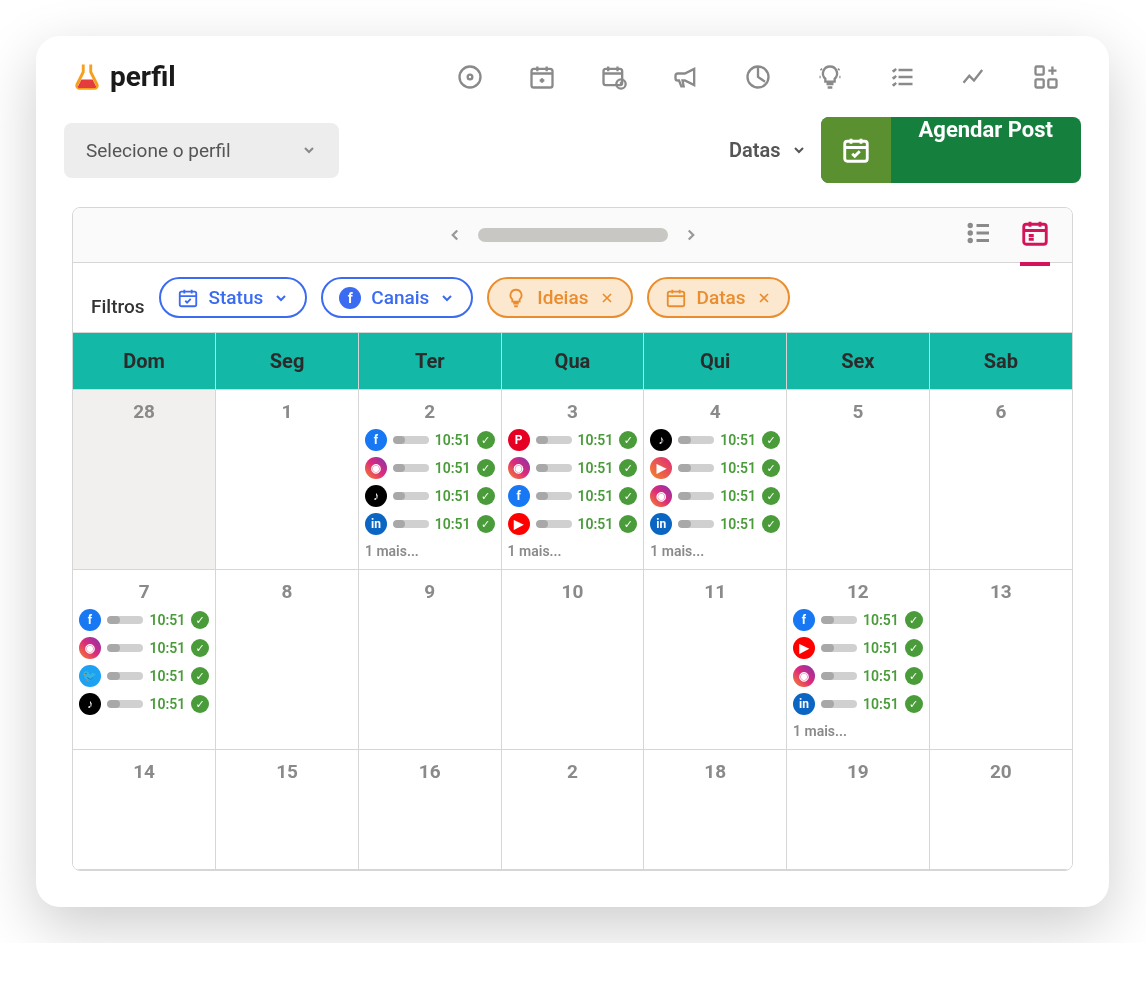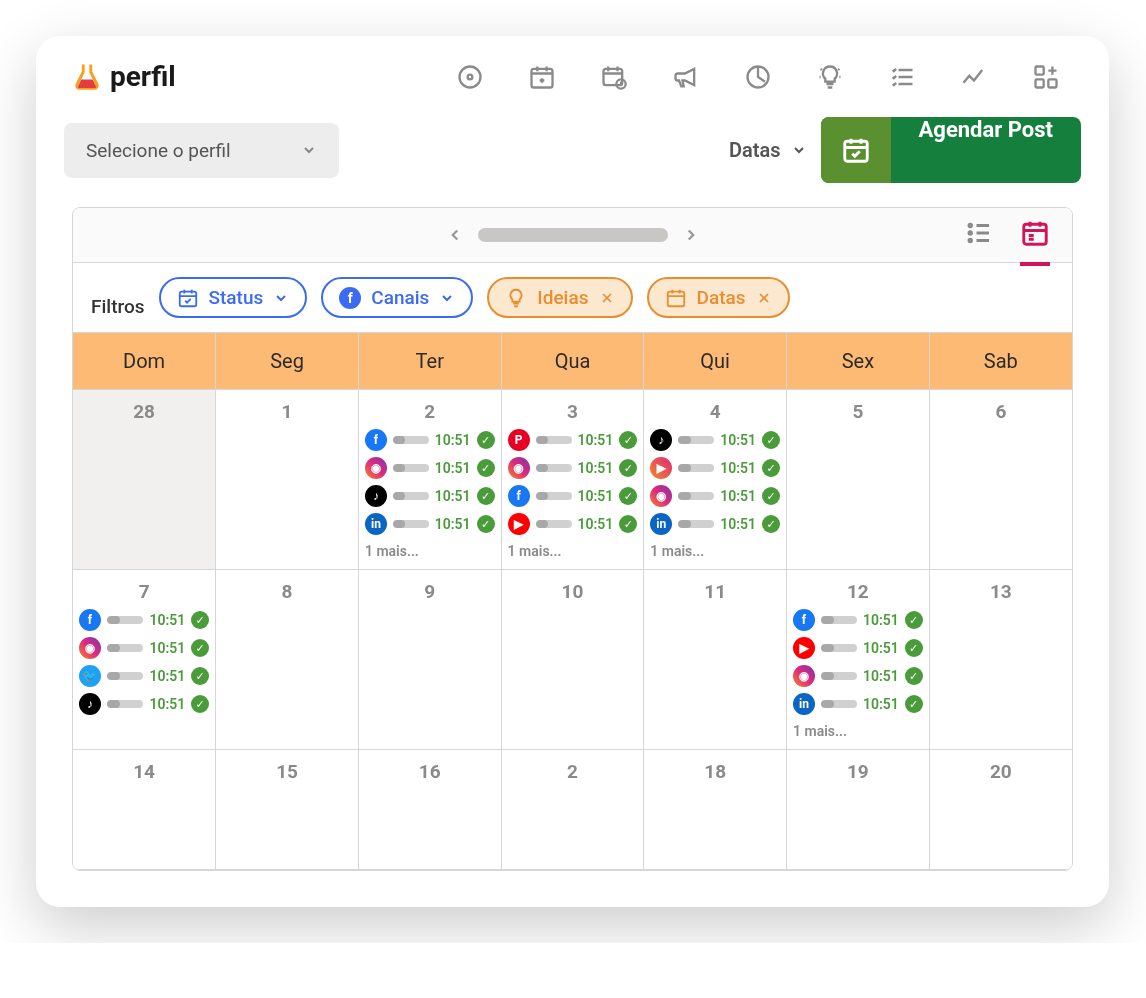--- a/index.html
+++ b/index.html
@@ -24,21 +24,21 @@
 .view-list{color:#8a8a8a;cursor:pointer}
 .view-cal{color:#d4145a;cursor:pointer;border-bottom:4px solid #d4145a;padding-bottom:10px;margin-bottom:-14px}
 .filters-row{display:flex;align-items:flex-end;padding:14px 18px;gap:14px;border-bottom:1.5px solid #d6d6d6;background:#fff}
 .filters-label{font-size:19px;color:#333;font-weight:500}
 .filter-pill{display:flex;align-items:center;gap:10px;border-radius:22px;padding:7px 16px;cursor:pointer;font-size:19px;font-weight:500}
 .pill-blue{border:2px solid #3b6bf0;color:#3b6bf0;background:#fff}
 .pill-orange{border:2px solid #e98d2e;color:#e98d2e;background:#fce7cf}
 .pill-icon{width:22px;height:22px}
 .pill-icon-circle{width:22px;height:22px;border-radius:50%;background:#3b6bf0;color:#fff;display:flex;align-items:center;justify-content:center;font-size:14px;font-weight:bold}
 .cal-grid{width:100%;border-collapse:collapse}
-.cal-grid th{background:#fdba74;padding:16px;font-size:20px;font-weight:400;color:#2b2b2b;border-right:1.5px solid #d6d6d6;border-bottom:1.5px solid #d6d6d6}
+.cal-grid th{background:#14b8a6;padding:16px;font-size:20px;font-weight:700;color:#2b2b2b;border-right:1.5px solid #d6d6d6;border-bottom:1.5px solid #d6d6d6}
 .cal-grid th:last-child{border-right:none}
 .cal-grid td{border-right:1.5px solid #d6d6d6;border-bottom:1.5px solid #d6d6d6;vertical-align:top;padding:6px 6px 10px;height:120px;width:14.28%;background:#fff}
 .cal-grid td:last-child{border-right:none}
 .cal-grid td.prev-month{background:#f1f0ef}
 .day-num{text-align:center;font-size:19px;font-weight:700;color:#8a8a8a;padding:4px 8px 6px}
 .events{display:flex;flex-direction:column;gap:6px}
 .event{display:flex;align-items:center;gap:6px;cursor:pointer}
 .ev-icon{width:22px;height:22px;border-radius:50%;display:flex;align-items:center;justify-content:center;color:#fff;font-size:12px;font-weight:bold;flex:0 0 22px}
 .ev-bar{flex:1;height:8px;background:#d0d0d0;border-radius:4px;position:relative;overflow:hidden}
 .ev-bar::before{content:"";position:absolute;left:0;top:0;height:100%;width:35%;background:#a8a8a8;border-radius:4px}

